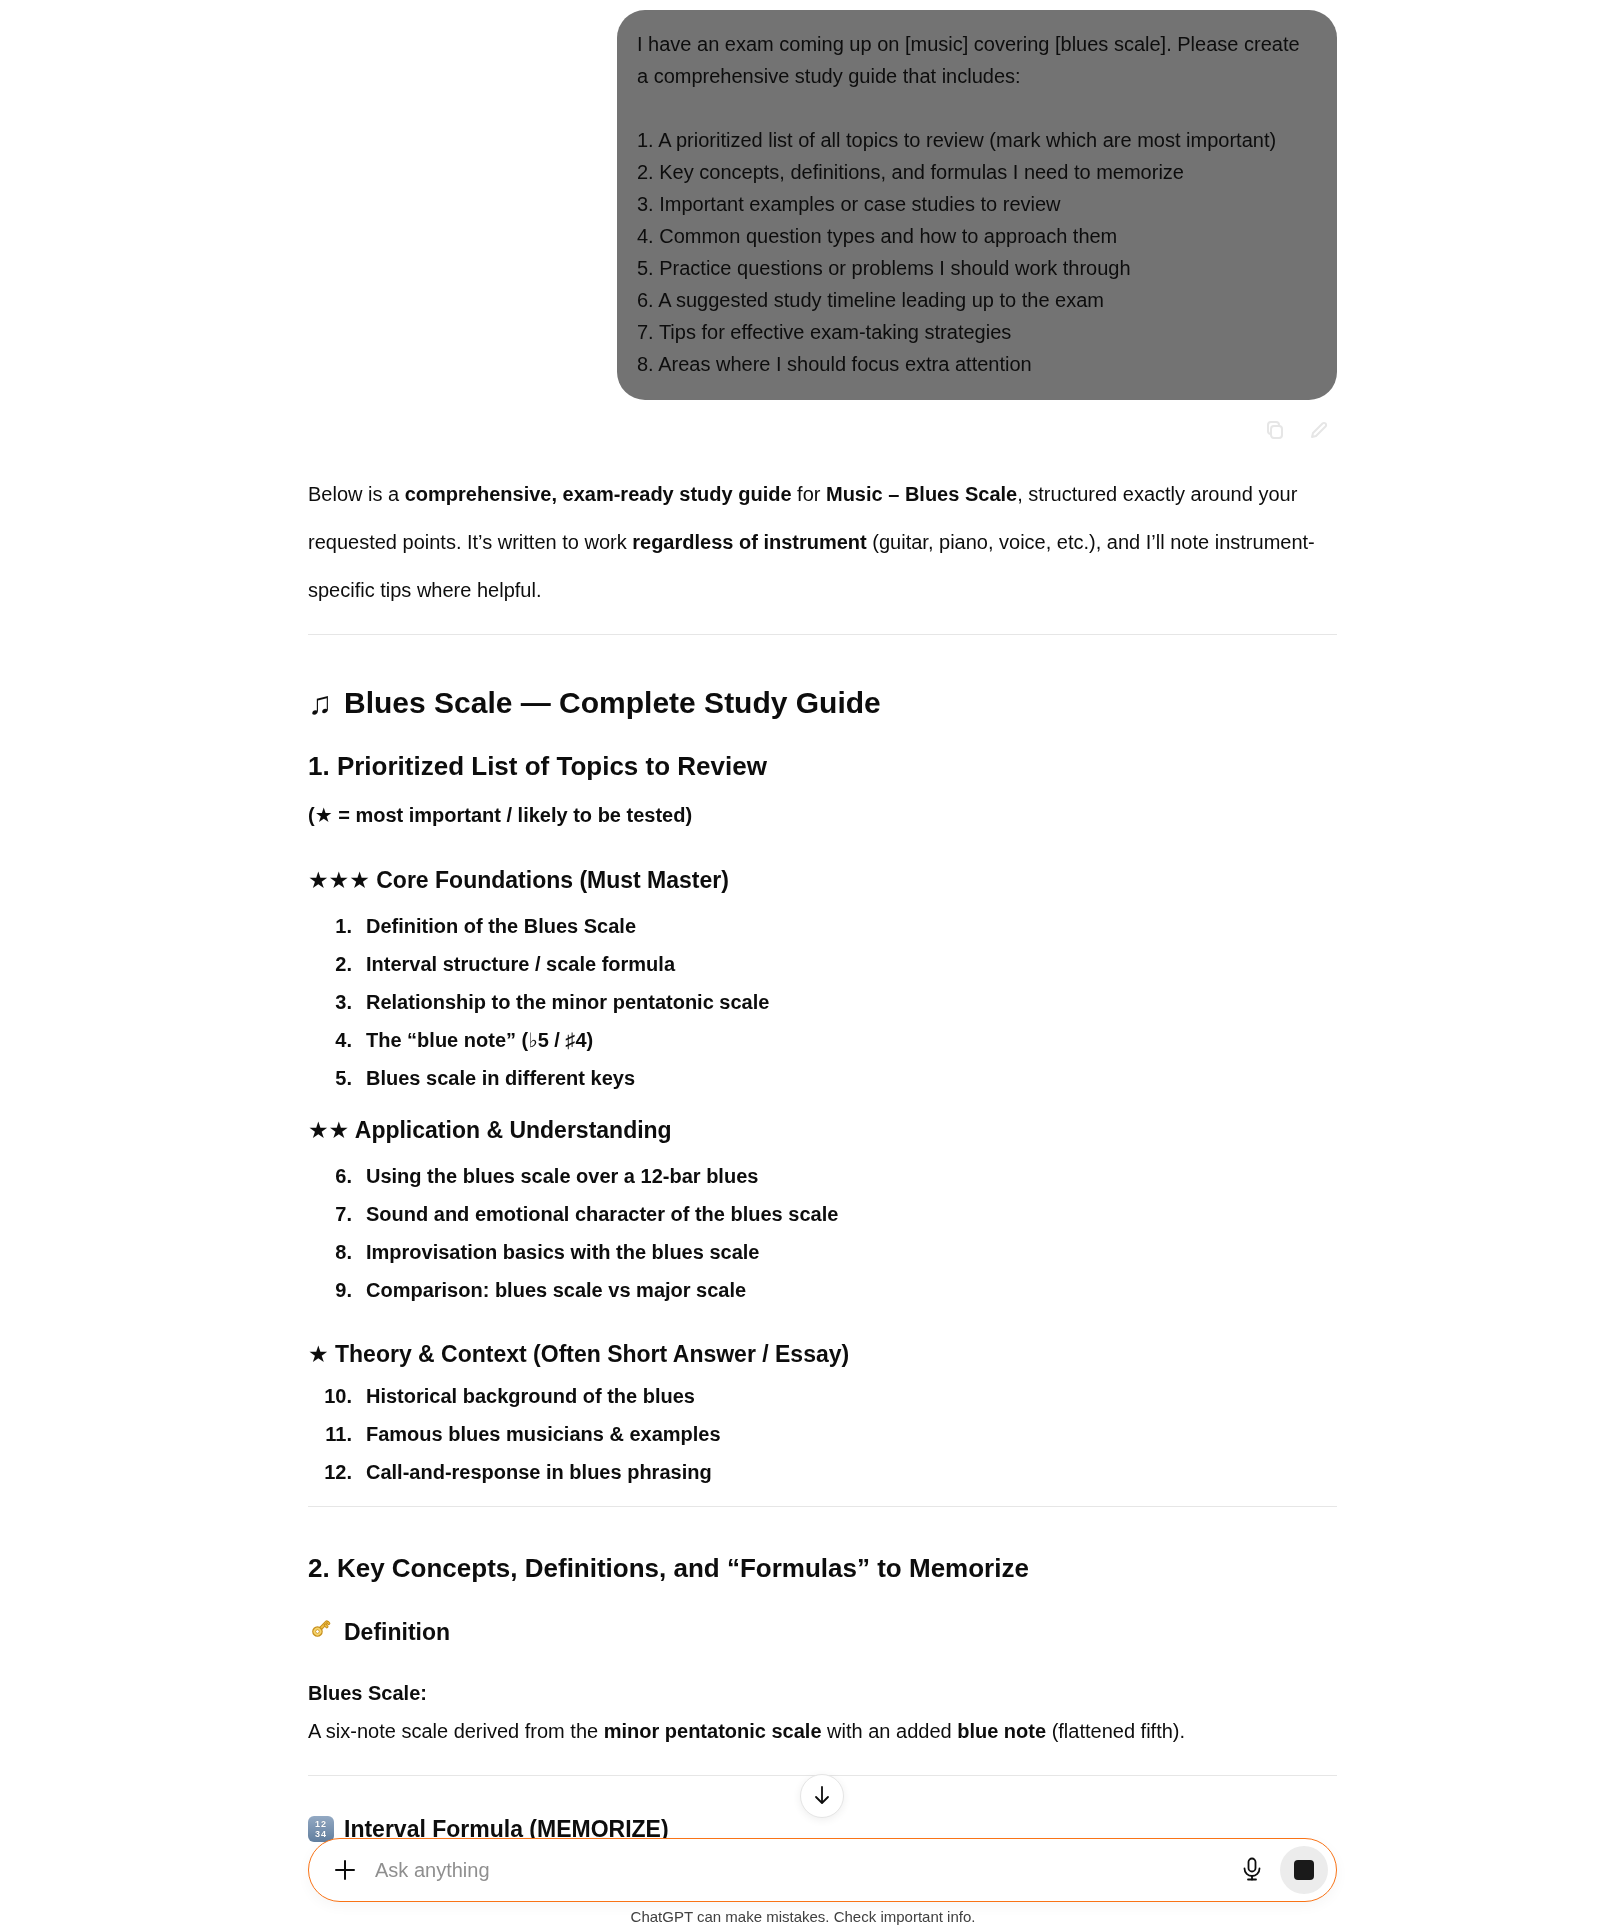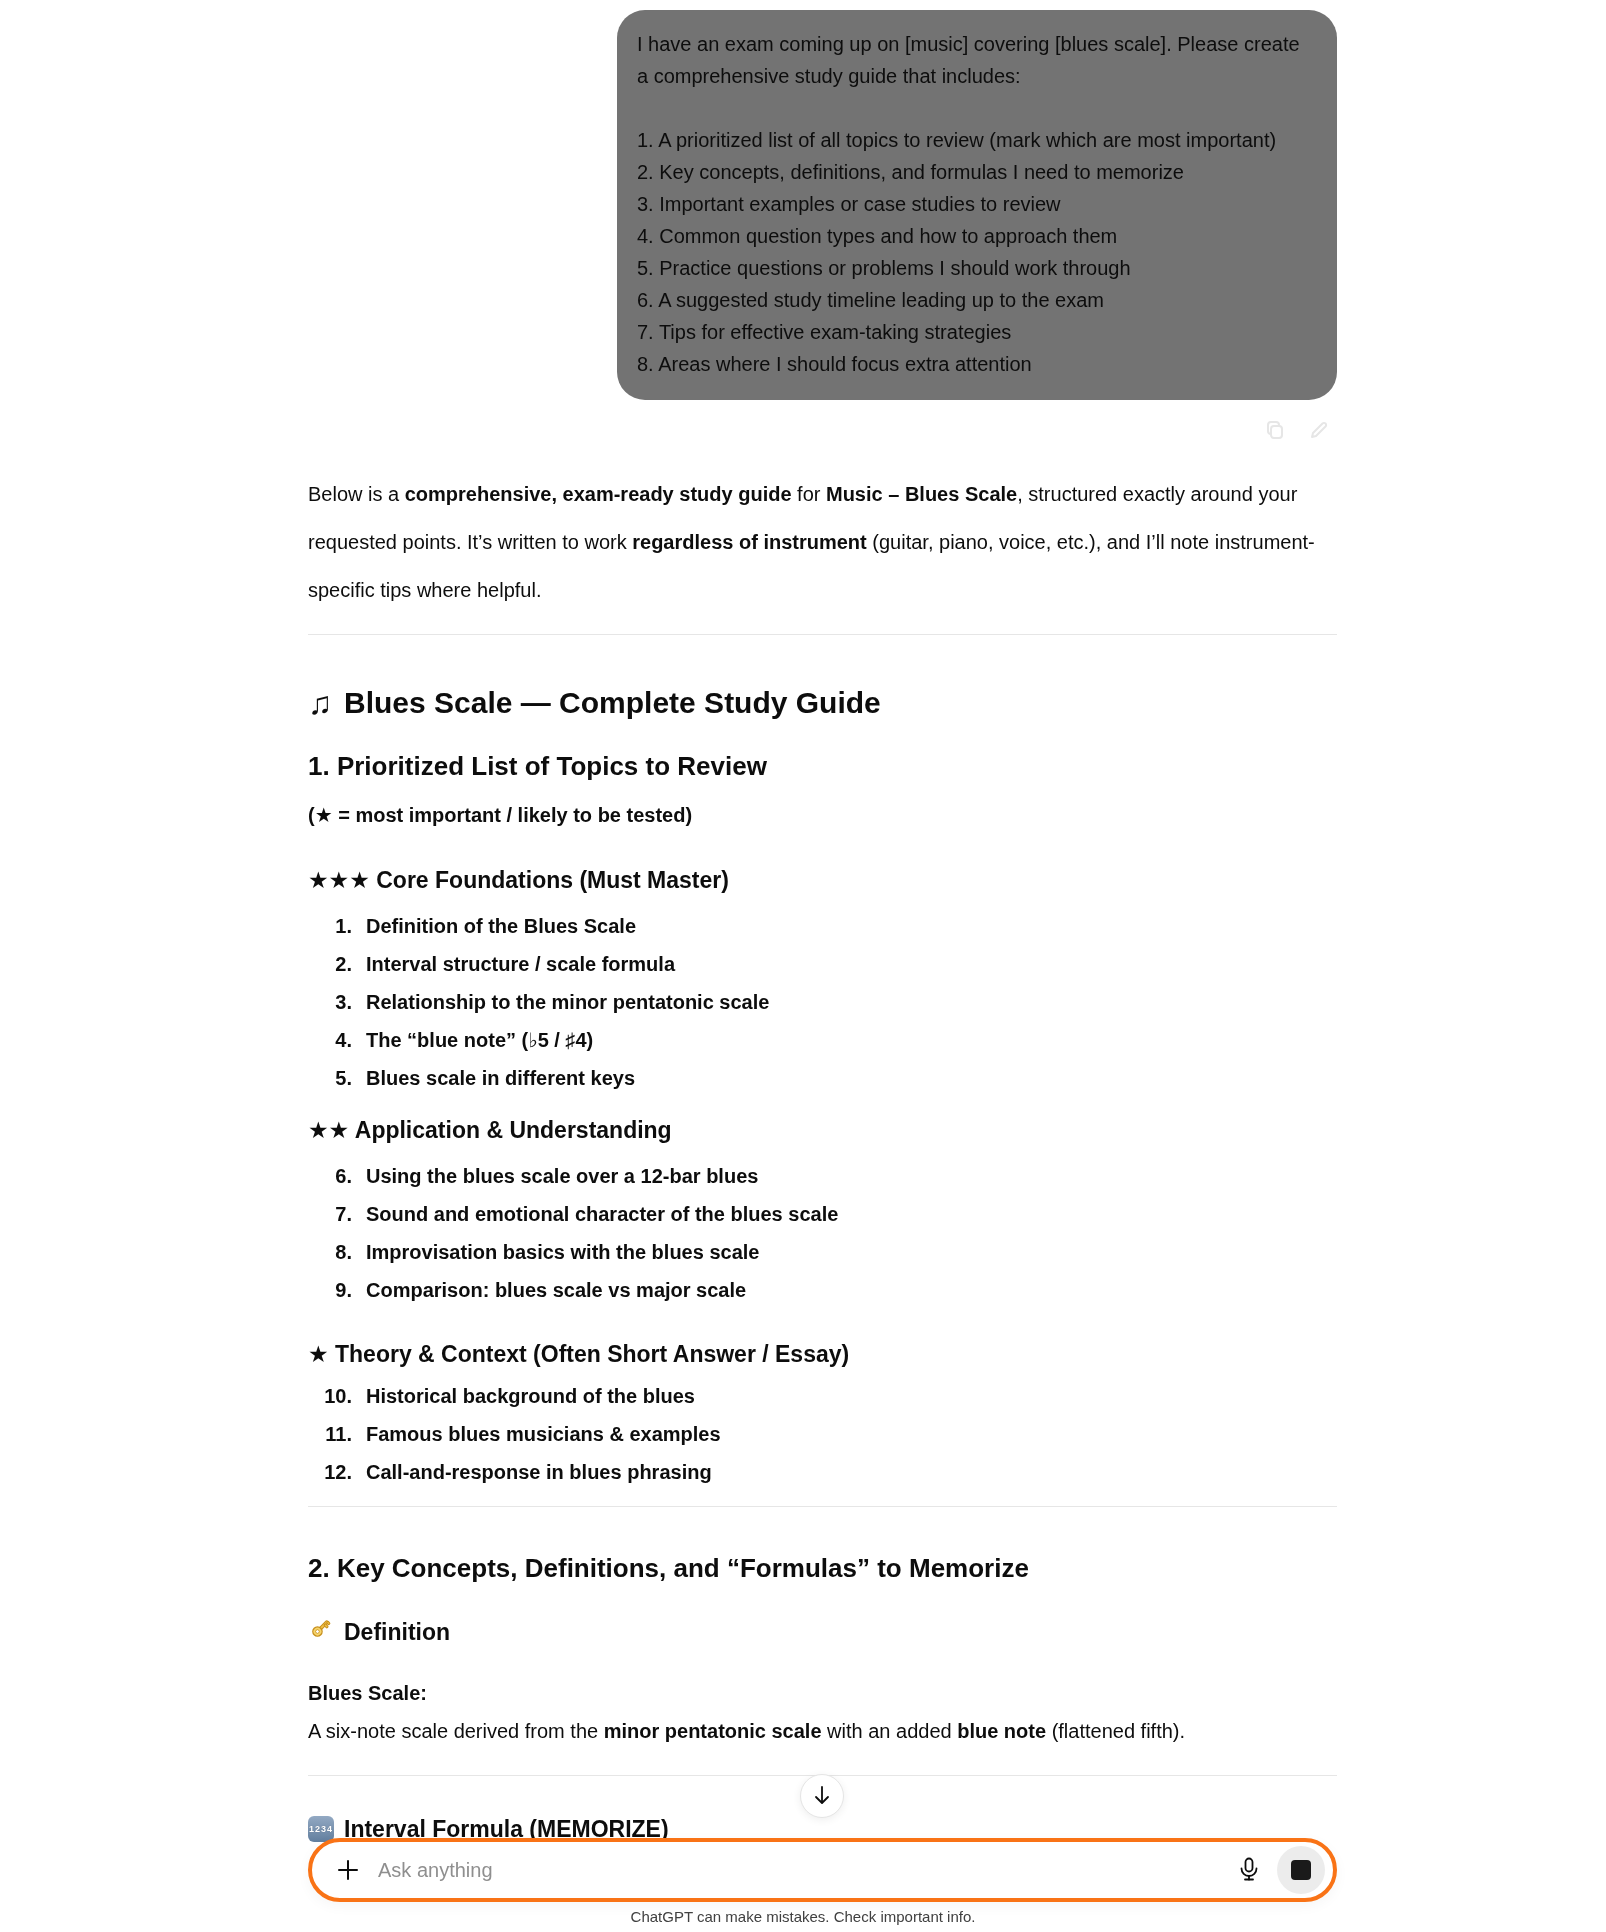--- a/index.html
+++ b/index.html
@@ -44,36 +44,36 @@
 
   .def-block { margin-top: 26px; font-size: 20px; line-height: 38px; }
   .term { font-weight: 700; }
   h3.key-head { margin-top: 30px; display: flex; align-items: center; gap: 10px; }
   h3.interval-head { margin-top: 38px; display: flex; align-items: center; gap: 10px; }
 
   .num-badge {
     width: 26px; height: 26px; border-radius: 6px; flex: none;
     background: linear-gradient(180deg, #93a9c3 0%, #617e9e 100%);
     color: #ffffff; font-size: 9px; font-weight: 700; line-height: 10px;
-    display: flex; flex-direction: row; align-items: center; justify-content: center;
+    display: flex; flex-direction: column; align-items: center; justify-content: center;
     letter-spacing: 1px; text-shadow: 0 0 1px rgba(0,0,0,.25);
   }
 
   
   .scroll-down {
     position: absolute; left: 800px; top: 1774px; width: 44px; height: 44px;
     border-radius: 50%; background: #ffffff; border: 1px solid #e5e5e5;
     box-shadow: 0 2px 8px rgba(0,0,0,0.07); cursor: pointer;
     display: flex; align-items: center; justify-content: center;
   }
 
   
   .composer {
     position: absolute; left: 308px; top: 1838px; width: 1029px; height: 64px;
-    background: #ffffff; border: 4px solid #f97316; border-radius: 32px;
+    background: #ffffff; border: 1px solid #f97316; border-radius: 32px;
     box-shadow: 0 4px 14px rgba(0,0,0,0.04);
     display: flex; align-items: center; padding: 0 8px 0 22px;
   }
   .composer input {
     flex: 1; border: none; outline: none; font-size: 20px; color: #0d0d0d;
     font-family: "Liberation Sans", "DejaVu Sans", sans-serif; margin-left: 16px; background: transparent;
   }
   .composer input::placeholder { color: #8f8f8f; }
   .voice-btn {
     width: 48px; height: 48px; border-radius: 50%; background: #ececec; border: none;

